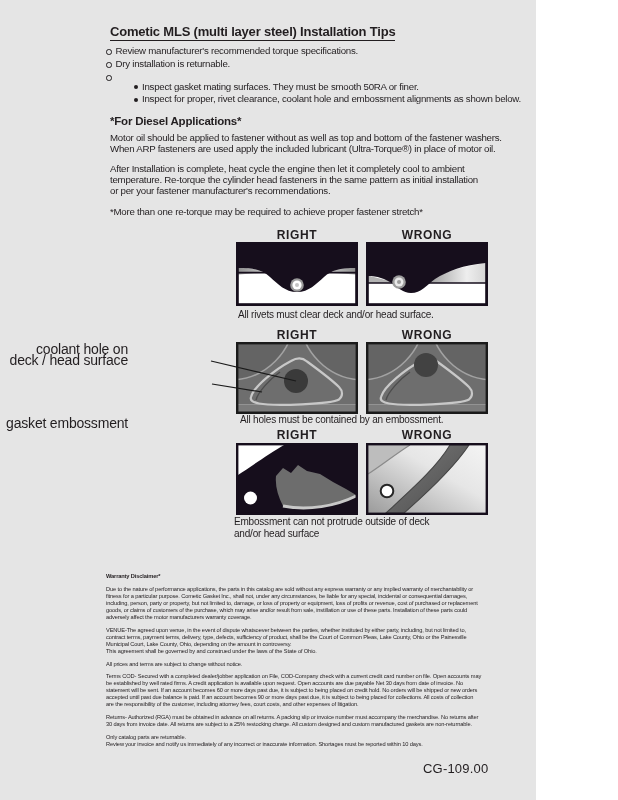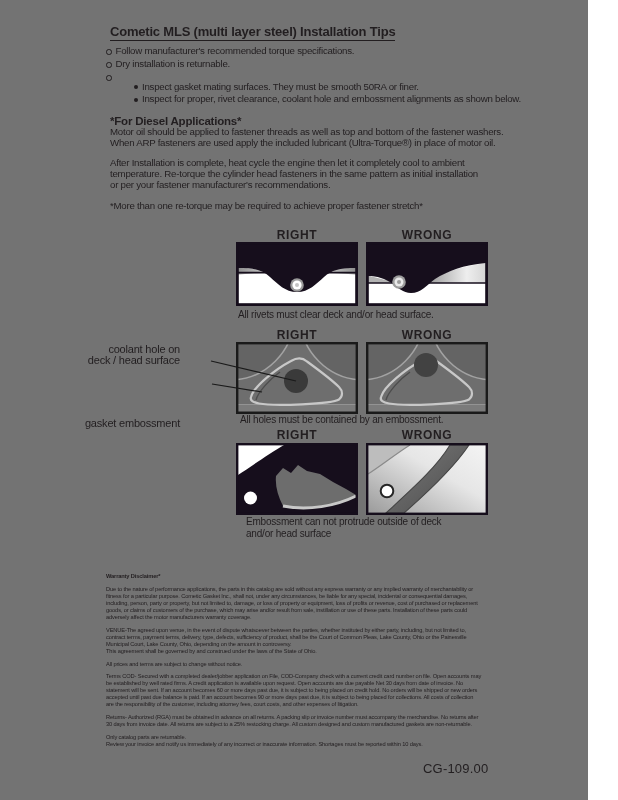--- a/index.html
+++ b/index.html
@@ -1,76 +1,76 @@
 <!DOCTYPE html>
 <html><head>
 <meta charset="utf-8">
 <style>
   html,body{margin:0;padding:0;background:#ffffff;}
   .page{
-    position:relative;width:588px;height:800px;background:#737373;overflow:hidden;
+    position:relative;width:536px;height:800px;background:#e5e5e5;overflow:hidden;
     font-family:"Liberation Sans",sans-serif;color:#221e20;
   }
   .abs{position:absolute;}
   .title{
     font-size:13px;font-weight:700;letter-spacing:-0.2px;
     border-bottom:1.5px solid #221e20;padding-bottom:1px;display:inline-block;
   }
   .bullets{font-size:9.7px;letter-spacing:-0.25px;line-height:12.9px;width:480px;}
   .brow{display:flex;align-items:flex-start;}
   .brow.sub{margin-left:28px;}
   .mk{flex:none;display:inline-block;width:3.5px;height:3.5px;border-radius:50%;margin:4.2px 4px 0 0;}
   .mk.ring{border:1px solid #221e20;}
   .mk.dot{background:#221e20;width:4px;height:4px;}
-  .dheading{font-size:11.5px;font-weight:700;letter-spacing:-0.2px;}
+  .dheading{font-size:11.5px;font-weight:700;letter-spacing:-0.2px;margin-bottom:6px;}
   .para{font-size:9.7px;letter-spacing:-0.25px;line-height:10.9px;white-space:pre-line;margin-bottom:9px;}
   .note{font-size:9.7px;letter-spacing:-0.25px;}
   .dlabel{width:122px;text-align:center;font-size:12px;font-weight:600;letter-spacing:0.6px;}
   .caption{font-size:10px;letter-spacing:-0.2px;line-height:11.5px;white-space:pre-line;}
-  .annot{font-size:11px;letter-spacing:-0.2px;line-height:10.6px;text-align:right;white-space:pre-line;}
+  .annot{font-size:14px;letter-spacing:-0.2px;line-height:10.6px;text-align:right;white-space:pre-line;}
   .fig{display:block;}
   .disc{width:416px;font-size:5.7px;letter-spacing:-0.13px;line-height:6.9px;}
   .disc .dh{font-weight:700;margin-bottom:6.5px;}
   .disc p{margin:0 0 6px 0;white-space:pre-line;}
   .pagenum{font-size:13px;letter-spacing:0.2px;}
 </style>
 </head>
 <body>
 
 <div class="page">
 
   <div class="abs" style="left:110px;top:22px;">
     <span class="title">Cometic MLS (multi layer steel) Installation Tips</span>
   </div>
 
   <div class="abs bullets" style="left:106px;top:45px;">
     <div class="brow">
       <span class="mk ring"></span>
-      <span>Follow manufacturer's recommended torque specifications.</span>
+      <span>Review manufacturer's recommended torque specifications.</span>
     </div>
     <div class="brow">
       <span class="mk ring"></span>
       <span>Dry installation is returnable.</span>
     </div>
     <div class="brow">
       <span class="mk ring"></span>
     </div>
     <div class="brow sub">
       <span class="mk dot"></span>
       <span>Inspect gasket mating surfaces.  They must be smooth 50RA or finer.</span>
     </div>
     <div class="brow sub">
       <span class="mk dot"></span>
       <span>Inspect for proper, rivet clearance, coolant hole and embossment alignments as shown below.</span>
     </div>
   </div>
 
   <div class="abs" style="left:110px;top:115px;width:490px;">
     <div class="dheading">*For Diesel Applications*</div>
-    <div class="para">Motor oil should be applied to fastener threads as well as top and bottom of the fastener washers.
+    <div class="para">Motor oil should be applied to fastener without as well as top and bottom of the fastener washers.
 When ARP fasteners are used apply the included lubricant (Ultra-Torque®) in place of motor oil.</div>
     <div class="para">After Installation is complete, heat cycle the engine then let it completely cool to ambient
 temperature. Re-torque the cylinder head fasteners in the same pattern as initial installation
 or per your fastener manufacturer's recommendations.</div>
     <div class="note">*More than one re-torque may be required to achieve proper fastener stretch*</div>
   </div>
 
   <div class="abs dlabel" style="left:236px;top:228px;">RIGHT</div>
   <div class="abs dlabel" style="left:366px;top:228px;">WRONG</div>
 
@@ -180,21 +180,21 @@
       </linearGradient>
     </defs>
     <rect x="1.2" y="1.2" width="119.6" height="69.6" fill="url(#p3bg)"></rect>
     <path d="M2,2 H44 C31,10 12,25 2,31 Z" fill="#bdbdbd"></path>
     <path d="M44,2 C31,10 12,25 2,31" fill="none" stroke="#8a8a8a" stroke-width="1.2"></path>
     <path d="M84,2 L103,2 C87,26 62,49 38,70 L20,70 C46,46 70,25 84,2 Z" fill="url(#p3st)" stroke="#454545" stroke-width="1.1"></path>
     <circle cx="21" cy="48" r="6.3" fill="#ffffff" stroke="#262626" stroke-width="2"></circle>
     <rect x="1.2" y="1.2" width="119.6" height="69.6" fill="none" stroke="#160e1c" stroke-width="2.4"></rect>
   </svg>
 
-  <div class="abs caption" style="left:246px;top:516px;">Embossment can not protrude outside of deck
+  <div class="abs caption" style="left:234px;top:516px;">Embossment can not protrude outside of deck
 and/or head surface</div>
 
   <div class="abs disc" style="left:106px;top:573px;">
     <div class="dh">Warranty Disclaimer*</div>
     <p>Due to the nature of performance applications, the parts in this catalog are sold without any express warranty or any implied warranty of merchantability or
 fitness for a particular purpose.  Cometic Gasket Inc., shall not, under any circumstances, be liable for any special, incidental or consequential damages,
 including, person, party or property, but not limited to, damage, or loss of property or equipment, loss of profits or revenue, cost of purchased or replacement
 goods, or claims of customers of the purchase, which may arise and/or result from sale, instillation or use of these parts.  Installation of these parts could
 adversely affect the motor manufacturers warranty coverage.</p>
     <p>VENUE-The agreed upon venue, in the event of dispute whatsoever between the parties, whether instituted by either party, including, but not limited to,

